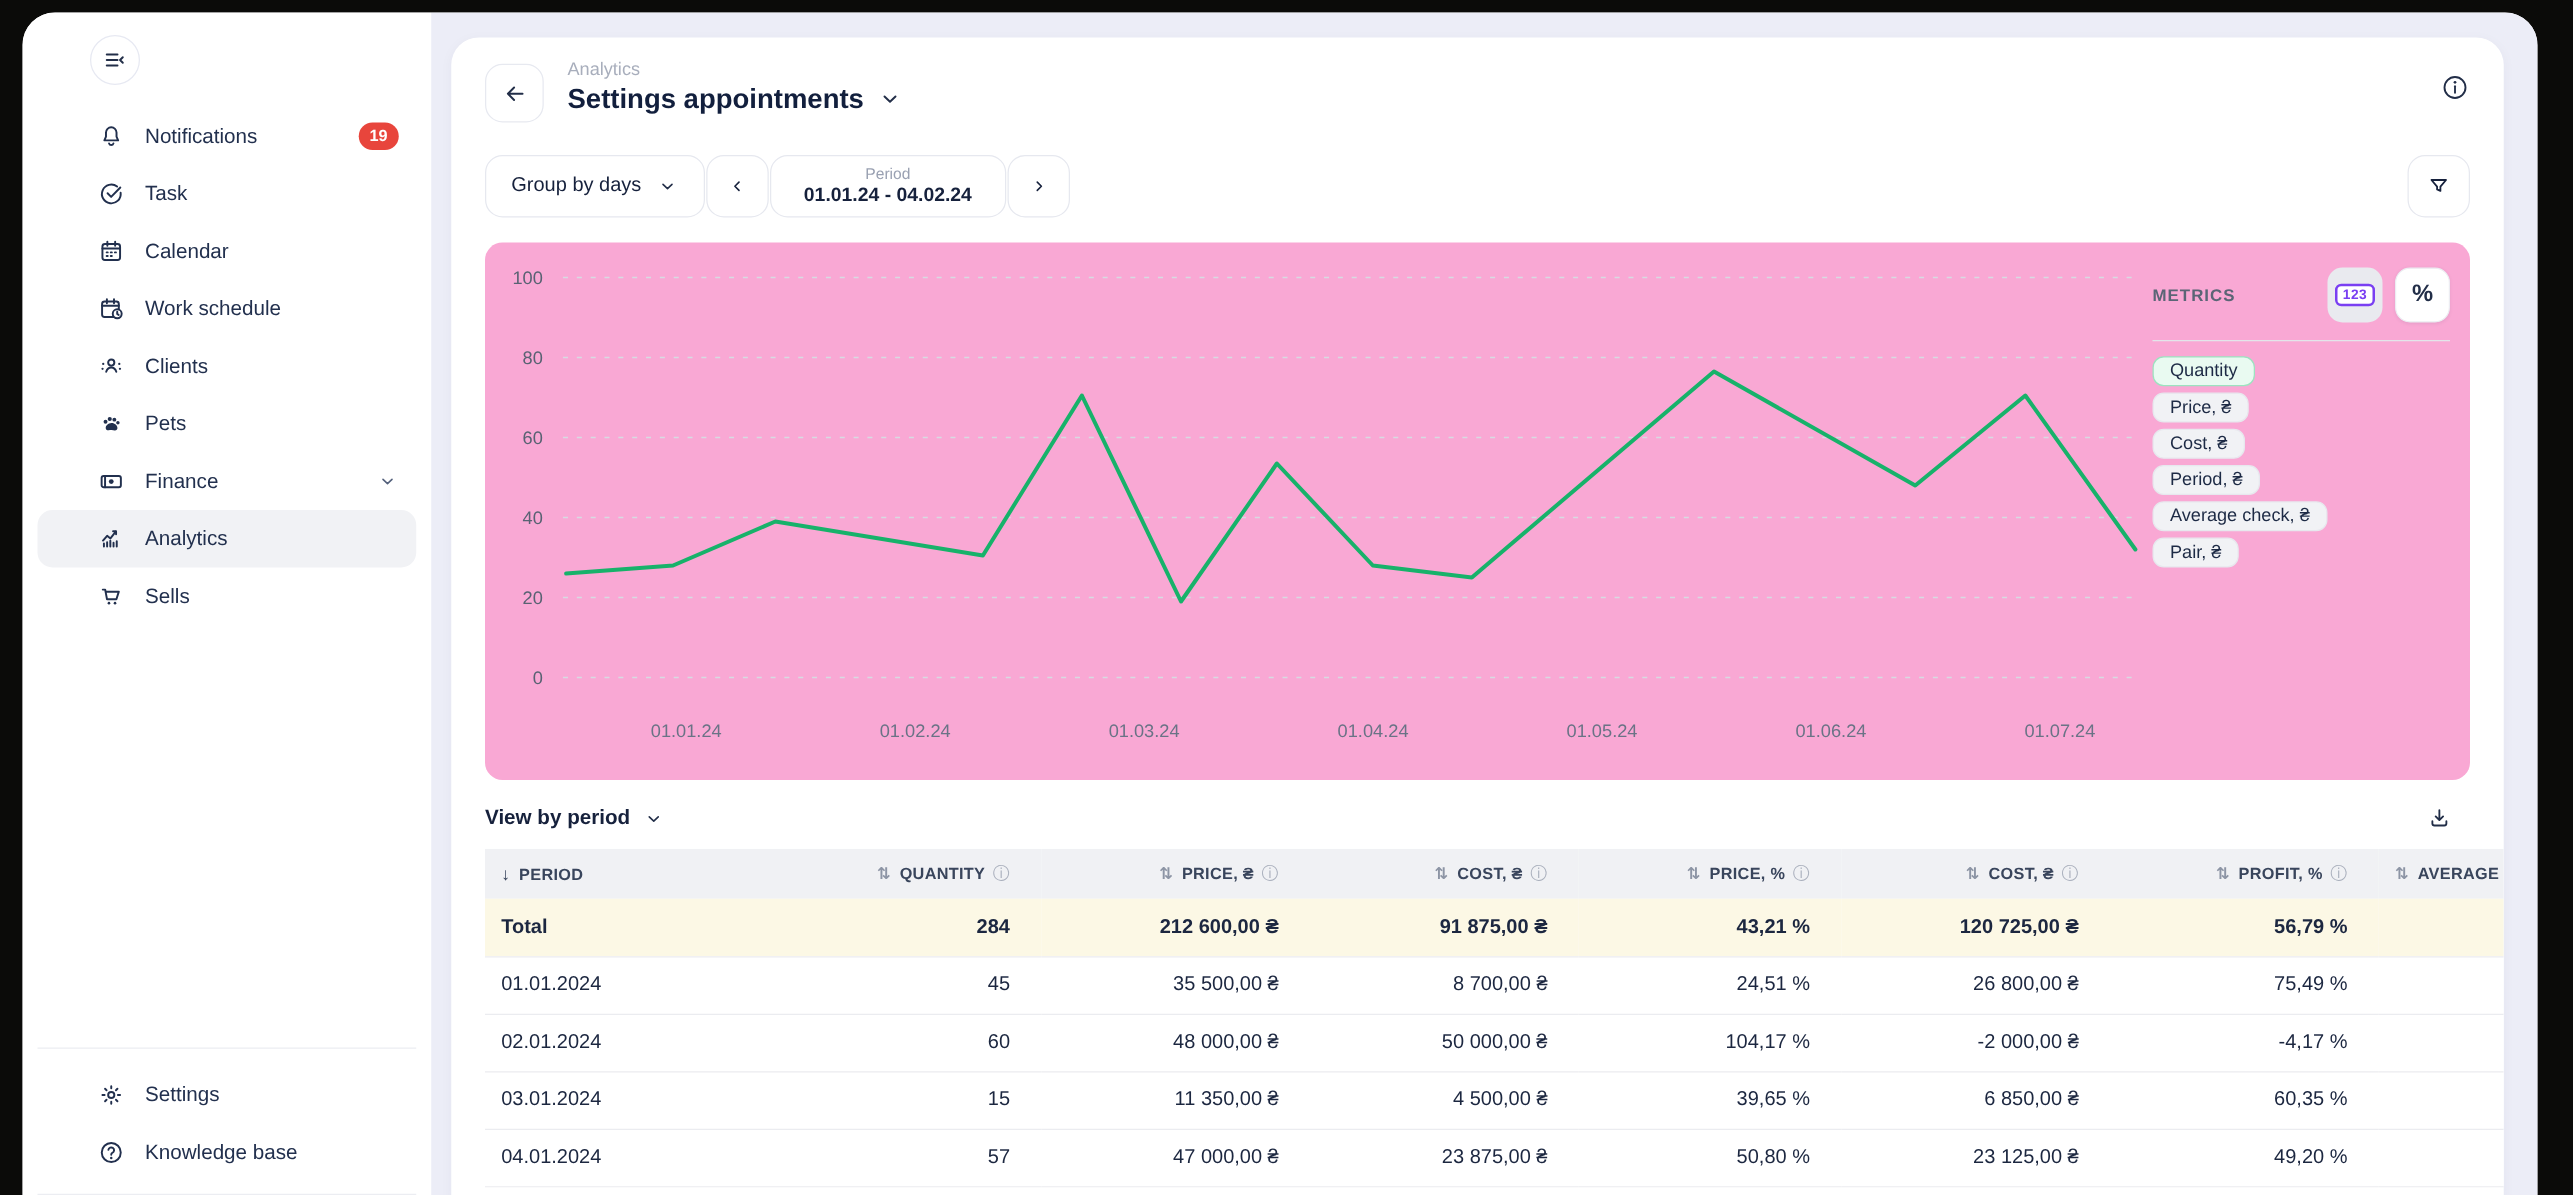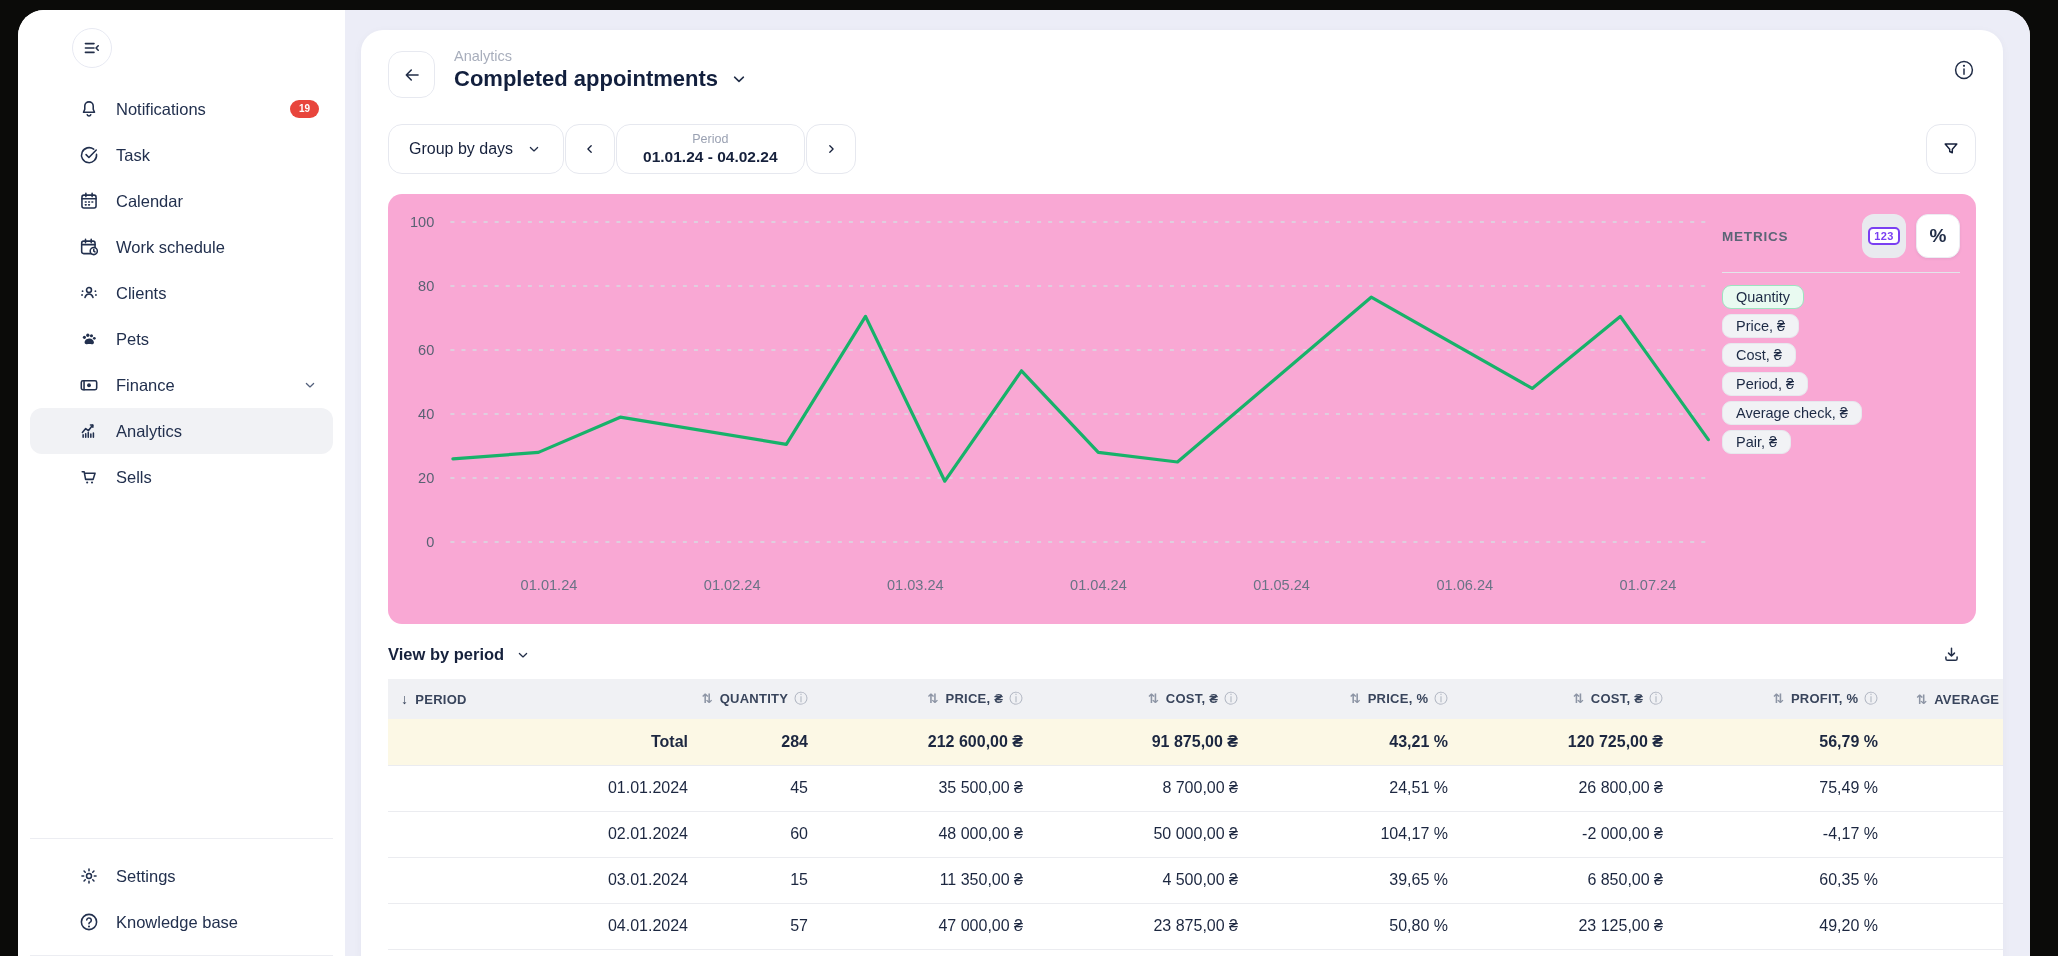--- a/index.html
+++ b/index.html
@@ -23,21 +23,21 @@
   }
   .side-nav { margin-top:18px; display:flex; flex-direction:column; }
   .side-item {
     display:flex; align-items:center; gap:16px; height:46px; padding:0 14px 0 48px;
     border-radius:12px; color:#22304e; font-size:16.5px; font-weight:500; cursor:pointer;
   }
   .side-item .ic { width:22px; height:22px; flex-shrink:0; }
   .side-item.active { background:#f1f2f5; }
   .side-item .lbl { flex:1; }
   .badge {
-    background:#e8453c; color:#fff; font-size:10px; font-weight:700;
+    background:#e8453c; color:#fff; font-size:13px; font-weight:700;
     border-radius:12px; padding:3px 9px; line-height:1.2;
   }
   .side-chev { color:#54617c; }
   .side-chev .ic { width:18px; height:18px; }
   .side-footer { margin-top:auto; padding:14px 0 10px 0; border-top:1px solid #ecedf2; border-bottom:1px solid #ecedf2; margin-bottom:0; }
   
   .main { flex:1; background:#ecedf7; padding:20px 27px 0 16px; min-width:0; }
   .card {
     background:#fff; border-radius:22px 22px 0 0; height:calc(100% + 4px);
     padding:18px 27px 0 27px; box-shadow:0 2px 10px rgba(30,40,80,.04); overflow:hidden;
@@ -109,21 +109,21 @@
   thead th {
     background:#f0f1f4; height:40px; font-size:13px; font-weight:600; color:#39455c;
     letter-spacing:.02em; white-space:nowrap; cursor:pointer;
   }
   th.al { text-align:left; padding-left:13px; }
   th.ar { text-align:right; padding-right:25px; }
   .sort-g { color:#8d95a5; font-size:13px; margin-right:7px; }
   .sort-g.desc { color:#39455c; font-size:14px; }
   .info-g { color:#a9afbc; font-size:13.5px; margin-left:6px; font-weight:400; }
   tbody td { height:46px; font-size:16px; color:#1c2740; border-bottom:1px solid #ebecf0; background:#fff; white-space:nowrap; }
-  td.al { text-align:right; padding-left:13px; }
+  td.al { text-align:left; padding-left:13px; }
   td.ar { text-align:right; padding-right:25px; }
   tr.total td { background:#fcf8e5; font-weight:700; }
   
   .ic { width:22px; height:22px; stroke:currentColor; fill:none; stroke-width:1.7; stroke-linecap:round; stroke-linejoin:round; display:block; }
 </style>
 </head>
 <body>
 
 <div class="app">
 
@@ -269,21 +269,21 @@
         <div class="back-btn">
           <span>
               <svg class="ic" viewBox="0 0 24 24">
                 <path d="M18.6 12H5.8M11.2 6.6 5.8 12l5.4 5.4"></path>
               </svg>
             </span>
         </div>
         <div class="title-block">
           <div class="breadcrumb">Analytics</div>
           <div class="title-row">
-            <span class="page-title">Completed appointments</span>
+            <span class="page-title">Settings appointments</span>
             <span class="title-chev">
                 <span>
                   <svg class="ic" viewBox="0 0 24 24">
                     <path d="M7.2 10l4.8 4.6 4.8-4.6"></path>
                   </svg>
                 </span>
               </span>
           </div>
         </div>
         <div class="hdr-info"><span><svg class="ic" viewBox="0 0 24 24">

